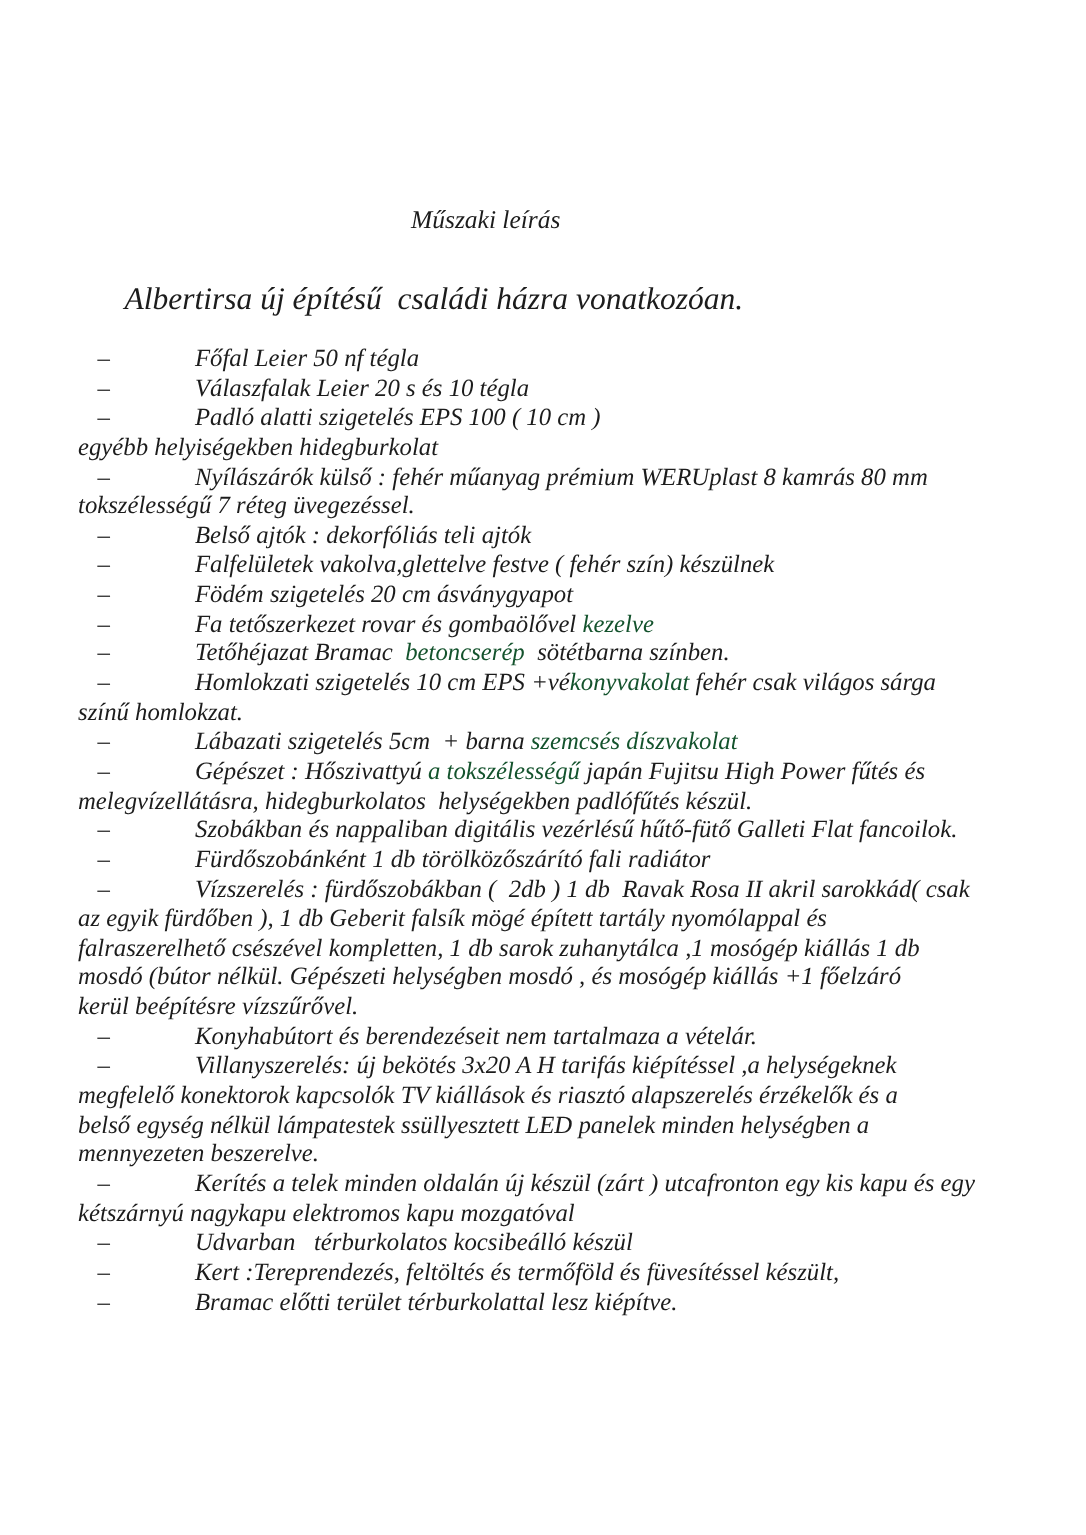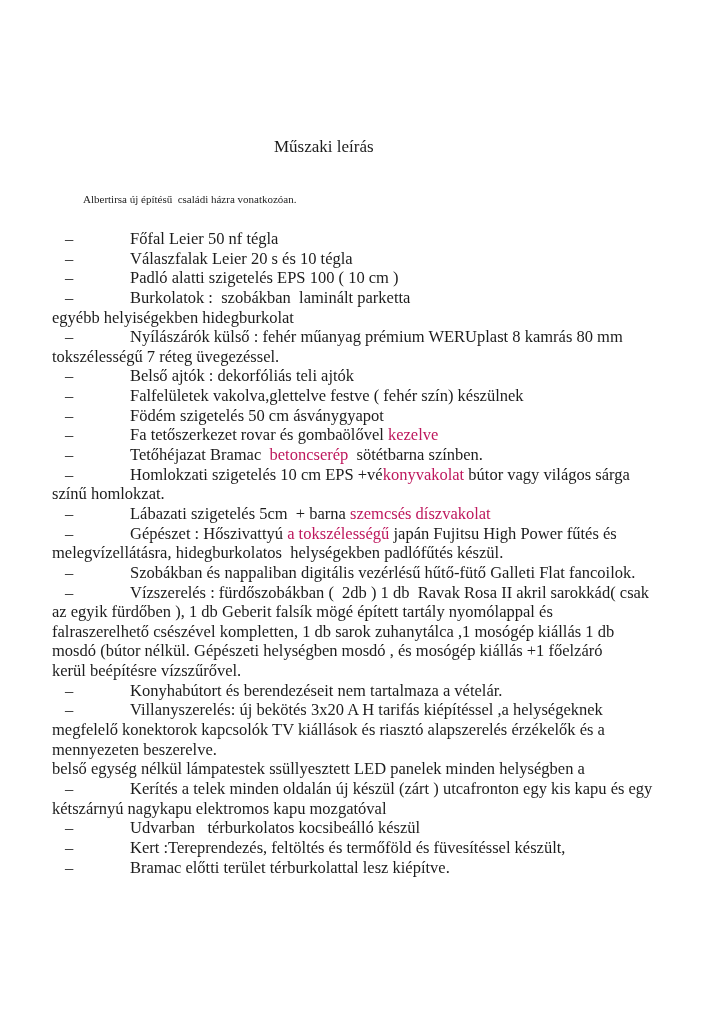--- a/index.html
+++ b/index.html
@@ -8,34 +8,35 @@
     background: #ffffff;
   }
   .page {
     position: relative;
     width: 724px;
     height: 1023px;
     background: #ffffff;
     font-family: "Liberation Serif", "DejaVu Serif", serif;
     color: #1c1c1c;
     overflow: hidden;
+    font-style: italic;
   }
   .doc-title {
     position: absolute;
     top: 137px;
     left: 274px;
     font-size: 17px;
     line-height: 20px;
     white-space: pre;
   }
   .intro {
     position: absolute;
     top: 189px;
     left: 83px;
-    font-size: 11px;
+    font-size: 21px;
     line-height: 20px;
     white-space: pre;
   }
   .body-text {
     position: absolute;
     top: 229px;
     left: 52px;
     right: 0;
     font-size: 16.5px;
   }
@@ -44,57 +45,57 @@
     line-height: 19.65px;
     white-space: pre;
   }
   .dash {
     display: inline-block;
     width: 78px;
     padding-left: 13px;
     box-sizing: border-box;
   }
   .gray {
-    color: #be185d;
+    color: #14532d;
   }
 </style>
 </head>
 <body>
 
 <div class="page">
   <div class="doc-title">Műszaki leírás</div>
   <div class="intro">Albertirsa új építésű  családi házra vonatkozóan.</div>
   <div class="body-text" id="body-text">
       <div class="line"><span class="dash">–</span><span>Főfal Leier 50 nf tégla</span></div>
       <div class="line"><span class="dash">–</span><span>Válaszfalak Leier 20 s és 10 tégla</span></div>
       <div class="line"><span class="dash">–</span><span>Padló alatti szigetelés EPS 100 ( 10 cm )</span></div>
-      <div class="line"><span class="dash">–</span><span>Burkolatok :  szobákban  laminált parketta</span></div>
       <div class="line"><span>egyébb helyiségekben hidegburkolat</span></div>
       <div class="line"><span class="dash">–</span><span>Nyílászárók külső : fehér műanyag prémium WERUplast 8 kamrás 80 mm</span></div>
       <div class="line"><span>tokszélességű 7 réteg üvegezéssel.</span></div>
       <div class="line"><span class="dash">–</span><span>Belső ajtók : dekorfóliás teli ajtók</span></div>
       <div class="line"><span class="dash">–</span><span>Falfelületek vakolva,glettelve festve ( fehér szín) készülnek</span></div>
-      <div class="line"><span class="dash">–</span><span>Födém szigetelés 50 cm ásványgyapot</span></div>
+      <div class="line"><span class="dash">–</span><span>Födém szigetelés 20 cm ásványgyapot</span></div>
       <div class="line"><span class="dash">–</span><span>Fa tetőszerkezet rovar és gombaölővel </span><span class="gray">kezelve</span></div>
       <div class="line"><span class="dash">–</span><span>Tetőhéjazat Bramac  </span><span class="gray">betoncserép </span><span> sötétbarna színben.</span></div>
-      <div class="line"><span class="dash">–</span><span>Homlokzati szigetelés 10 cm EPS +vé</span><span class="gray">konyvakolat</span><span> bútor vagy világos sárga</span></div>
+      <div class="line"><span class="dash">–</span><span>Homlokzati szigetelés 10 cm EPS +vé</span><span class="gray">konyvakolat</span><span> fehér csak világos sárga</span></div>
       <div class="line"><span>színű homlokzat.</span></div>
       <div class="line"><span class="dash">–</span><span>Lábazati szigetelés 5cm  + barna </span><span class="gray">szemcsés díszvakolat</span></div>
       <div class="line"><span class="dash">–</span><span>Gépészet : Hőszivattyú </span><span class="gray">a tokszélességű</span><span> japán Fujitsu High Power fűtés és</span></div>
       <div class="line"><span>melegvízellátásra, hidegburkolatos  helységekben padlófűtés készül.</span></div>
       <div class="line"><span class="dash">–</span><span>Szobákban és nappaliban digitális vezérlésű hűtő-fütő Galleti Flat fancoilok.</span></div>
+      <div class="line"><span class="dash">–</span><span>Fürdőszobánként 1 db törölközőszárító fali radiátor</span></div>
       <div class="line"><span class="dash">–</span><span>Vízszerelés : fürdőszobákban (  2db ) 1 db  Ravak Rosa II akril sarokkád( csak</span></div>
       <div class="line"><span>az egyik fürdőben ), 1 db Geberit falsík mögé épített tartály nyomólappal és</span></div>
       <div class="line"><span>falraszerelhető csészével kompletten, 1 db sarok zuhanytálca ,1 mosógép kiállás 1 db</span></div>
       <div class="line"><span>mosdó (bútor nélkül. Gépészeti helységben mosdó , és mosógép kiállás +1 főelzáró</span></div>
       <div class="line"><span>kerül beépítésre vízszűrővel.</span></div>
       <div class="line"><span class="dash">–</span><span>Konyhabútort és berendezéseit nem tartalmaza a vételár.</span></div>
       <div class="line"><span class="dash">–</span><span>Villanyszerelés: új bekötés 3x20 A H tarifás kiépítéssel ,a helységeknek</span></div>
       <div class="line"><span>megfelelő konektorok kapcsolók TV kiállások és riasztó alapszerelés érzékelők és a</span></div>
+      <div class="line"><span>belső egység nélkül lámpatestek ssüllyesztett LED panelek minden helységben a</span></div>
       <div class="line"><span>mennyezeten beszerelve.</span></div>
-      <div class="line"><span>belső egység nélkül lámpatestek ssüllyesztett LED panelek minden helységben a</span></div>
       <div class="line"><span class="dash">–</span><span>Kerítés a telek minden oldalán új készül (zárt ) utcafronton egy kis kapu és egy</span></div>
       <div class="line"><span>kétszárnyú nagykapu elektromos kapu mozgatóval</span></div>
       <div class="line"><span class="dash">–</span><span>Udvarban   térburkolatos kocsibeálló készül</span></div>
       <div class="line"><span class="dash">–</span><span>Kert :Tereprendezés, feltöltés és termőföld és füvesítéssel készült,</span></div>
       <div class="line"><span class="dash">–</span><span>Bramac előtti terület térburkolattal lesz kiépítve.</span></div>
     </div>
 </div>
 
 </body></html>

